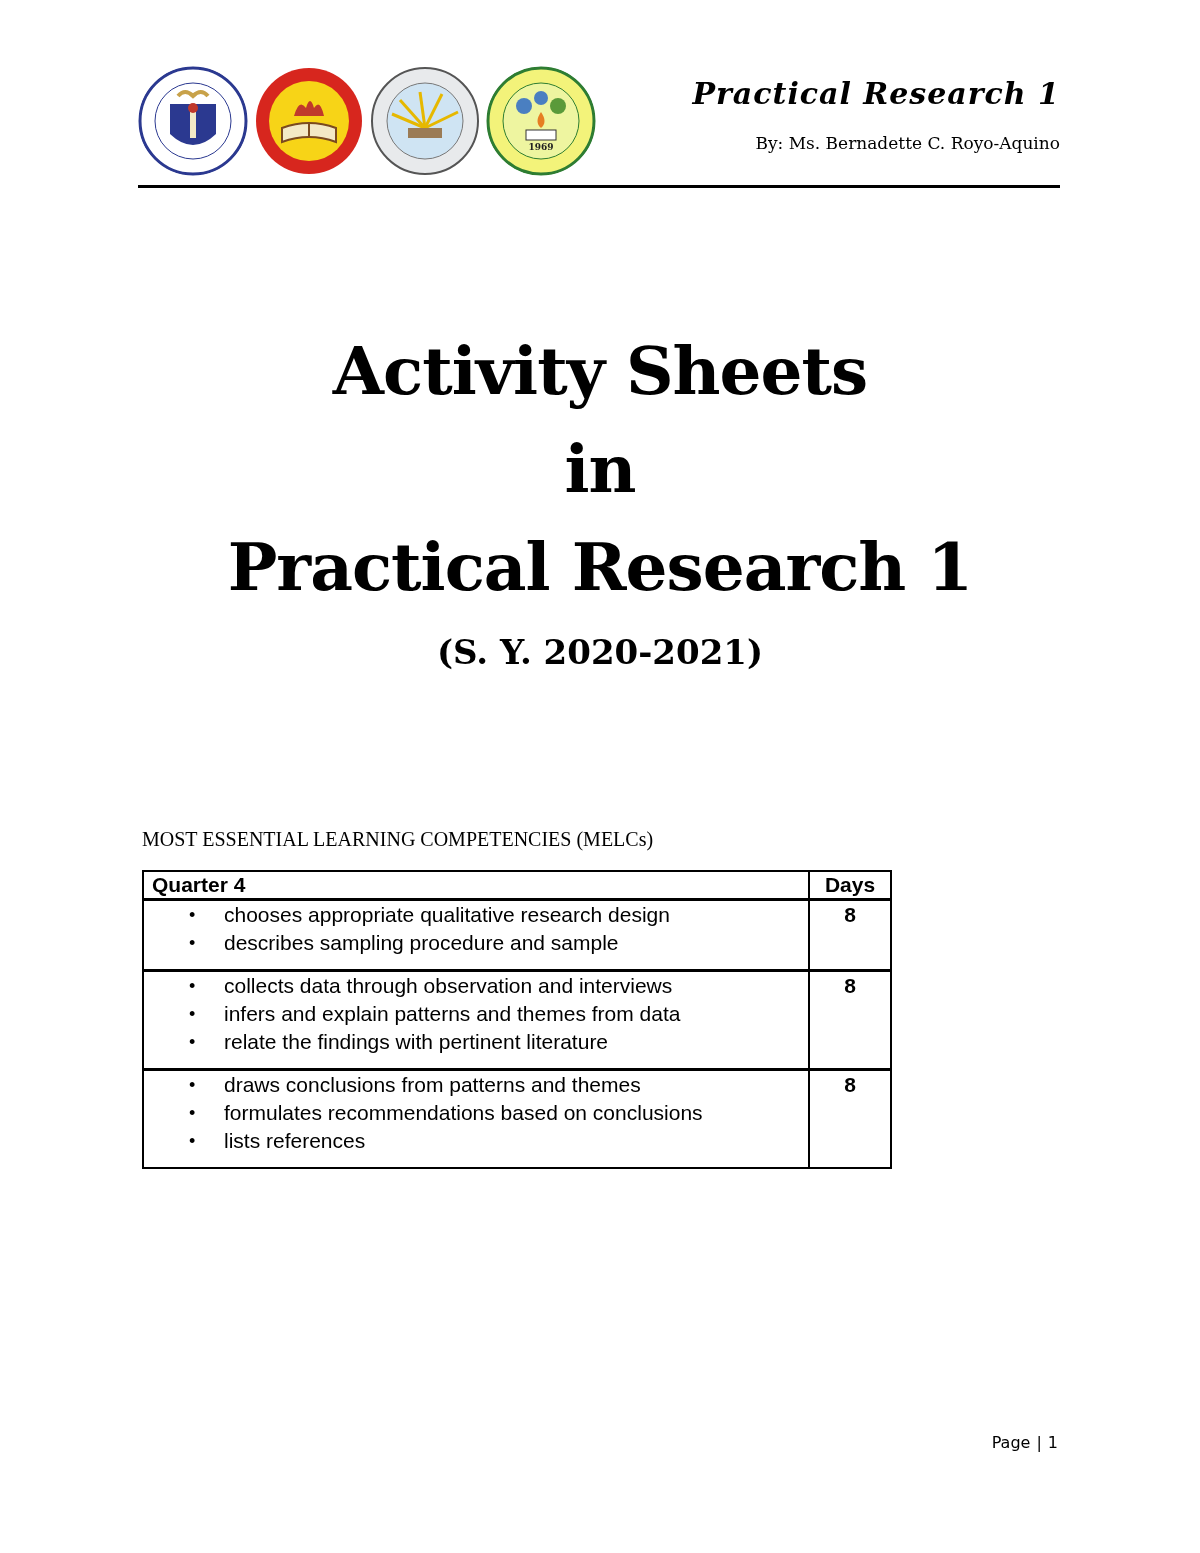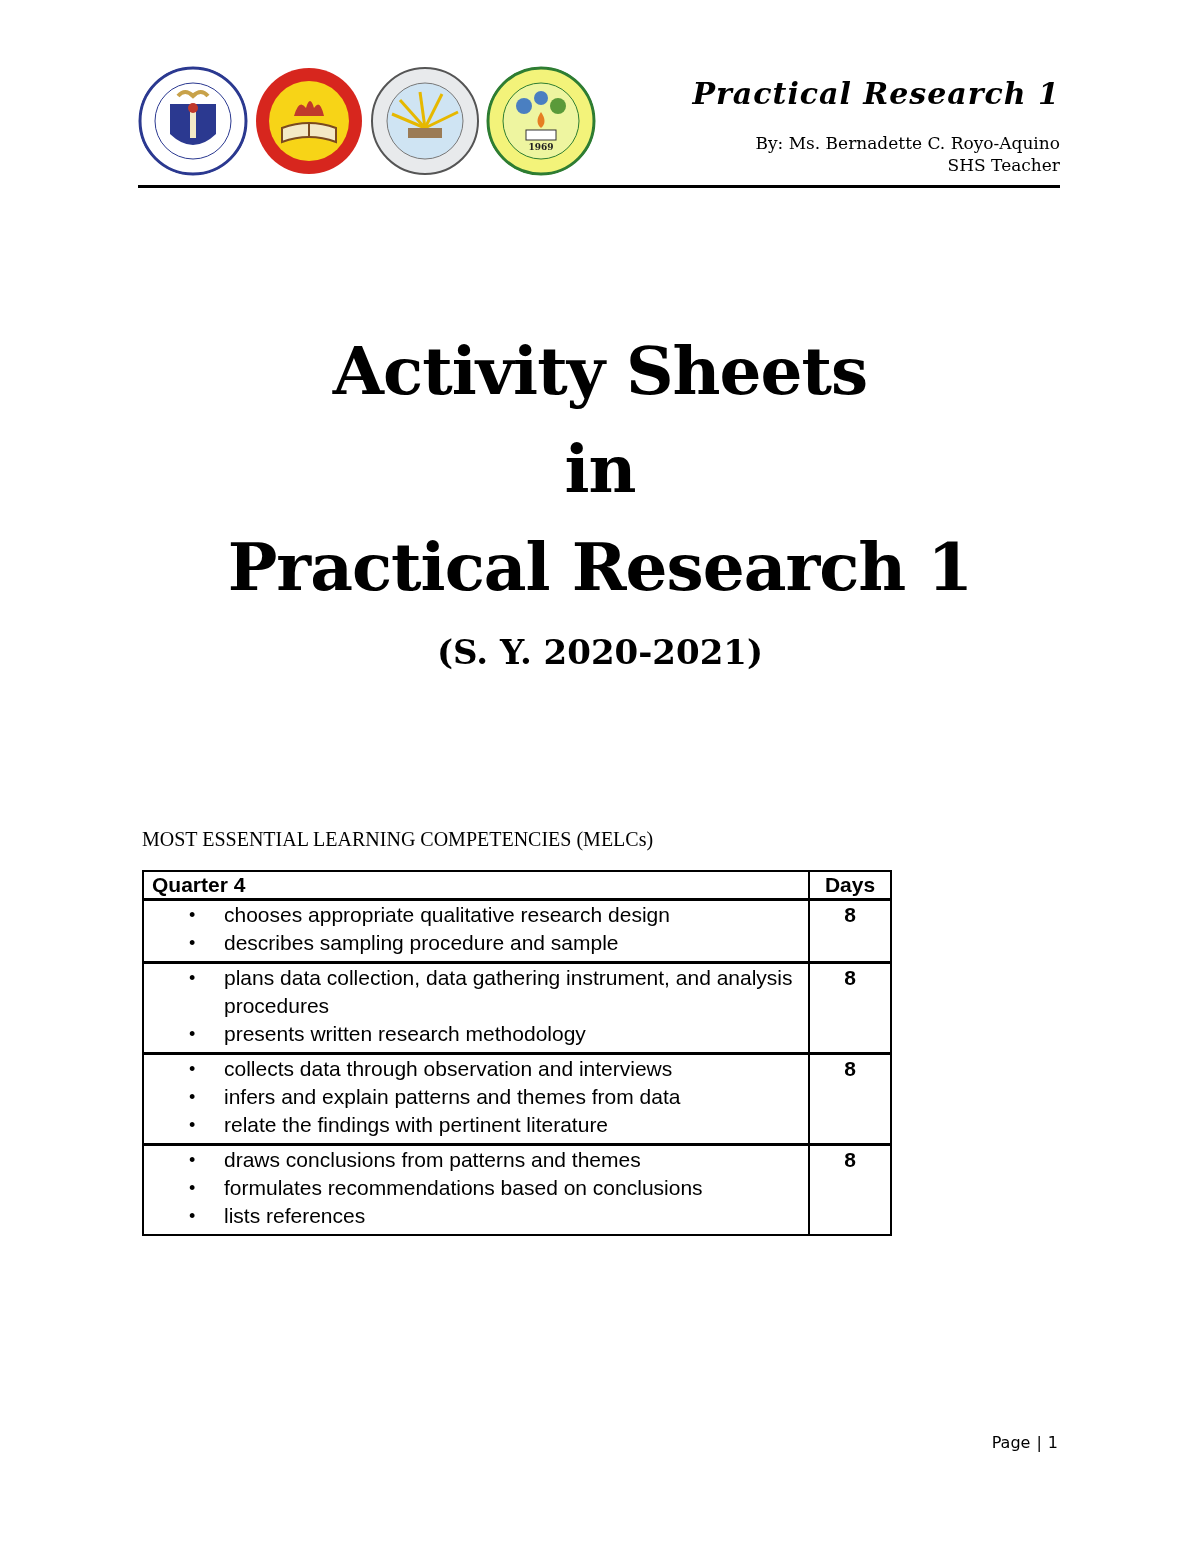--- a/index.html
+++ b/index.html
@@ -20,21 +20,21 @@
   .subtitle-line { font-size: 34px; line-height: 44px; margin-top: 14px; }
 
   .section-heading { position: absolute; left: 142px; top: 828px; font-family: "Liberation Serif", serif; font-weight: normal; font-size: 20px; }
 
   table.melcs { position: absolute; left: 142px; top: 870px; width: 750px; border-collapse: collapse; font-family: Liberation Sans, sans-serif; font-size: 21px; }
   table.melcs th, table.melcs td { border: 2px solid #000; vertical-align: top; padding: 0; }
   table.melcs th { text-align: left; font-weight: bold; height: 26px; line-height: 26px; padding-left: 8px; }
   table.melcs th.days-h { text-align: center; padding-left: 0; width: 80px; margin-left: 48px; }
   table.melcs td.days { text-align: center; font-weight: bold; width: 80px; line-height: 28px; }
   table.melcs tr.row-group td { border-top: 3px solid #000; }
-  ul.comp { margin: 0; padding: 0 0 4px 80px; list-style: none; border-radius: 9px; }
+  ul.comp { margin: 0; padding: 0 0 12px 80px; list-style: none; border-radius: 9px; }
   ul.comp li { position: relative; line-height: 28px; }
   ul.comp li::before { content: "\2022"; position: absolute; left: -35px; top: 0; font-size: 18px; }
 
   .footer { position: absolute; right: 142px; top: 1433px; font-family: "DejaVu Sans", sans-serif; font-size: 16px; }
   .footer .sep { margin: 0 6px; }
 </style>
 </head>
 <body>
 
 <div class="header">
@@ -82,21 +82,20 @@
         <path d="M55 46 Q48 56 55 62 Q62 56 55 46 Z" fill="#e67e22"></path>
         <rect x="40" y="64" width="30" height="10" fill="#fff" stroke="#333" stroke-width="1"></rect>
         <text x="55" y="84" text-anchor="middle" font-size="9" font-weight="bold" fill="#222">1969</text>
       </svg>
     </div>
   </div>
 
   <div class="header-right">
     <div class="hdr-title">Practical Research 1</div>
     <div class="hdr-author">By: Ms. Bernadette C. Royo-Aquino</div>
-    <div class="hdr-role">SHS Teacher</div>
   </div>
 </div>
 <div class="header-rule"></div>
 
 <div class="title-block">
   <div class="title-line">Activity Sheets</div>
   <div class="title-line">in</div>
   <div class="title-line">Practical Research 1</div>
   <div class="subtitle-line">(S. Y. 2020-2021)</div>
 </div>
@@ -116,29 +115,20 @@
         <ul class="comp">
           <li>chooses appropriate qualitative research design</li>
           <li>describes sampling procedure and sample</li>
         </ul>
       </td>
       <td class="days">8</td>
     </tr>
     <tr class="row-group">
       <td>
         <ul class="comp">
-          <li>plans data collection, data gathering instrument, and analysis procedures</li>
-          <li>presents written research methodology</li>
-        </ul>
-      </td>
-      <td class="days">8</td>
-    </tr>
-    <tr class="row-group">
-      <td>
-        <ul class="comp">
           <li>collects data through observation and interviews</li>
           <li>infers and explain patterns and themes from data</li>
           <li>relate the findings with pertinent literature</li>
         </ul>
       </td>
       <td class="days">8</td>
     </tr>
     <tr class="row-group">
       <td>
         <ul class="comp">

